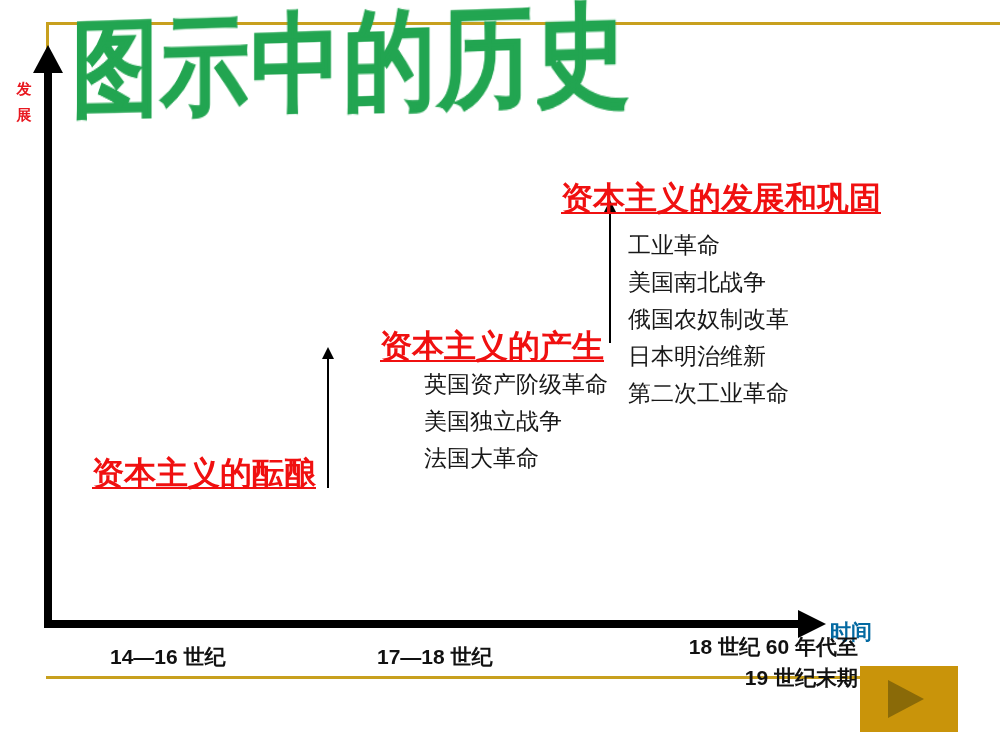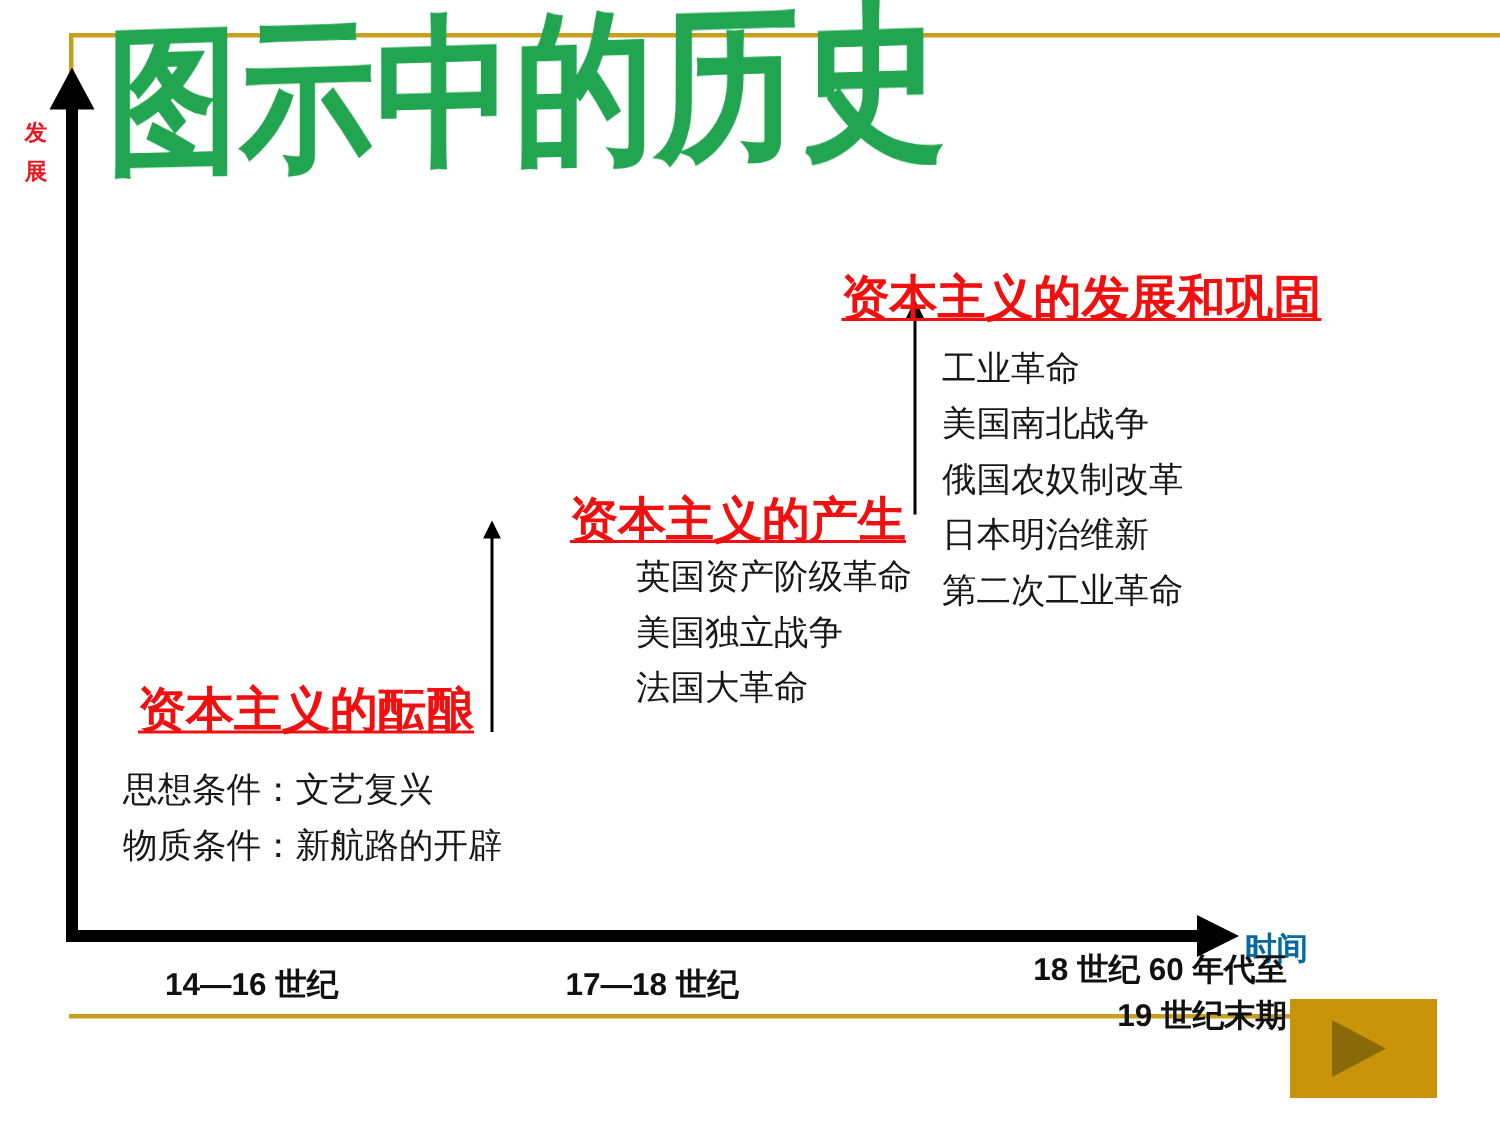--- a/index.html
+++ b/index.html
@@ -216,24 +216,20 @@
 
   <div class="axis-y"></div>
   <div class="axis-y-head"></div>
   <div class="axis-label-y">发展</div>
 
   <div class="axis-x"></div>
   <div class="axis-x-head"></div>
   <div class="axis-label-x">时间</div>
 
   <div id="stage1-heading" class="stage-heading">资本主义的酝酿</div>
-  <div id="stage1-items" class="stage-items">
-    <div>思想条件：文艺复兴</div>
-    <div>物质条件：新航路的开辟</div>
-  </div>
 
   <div id="arrow2-line" class="stage-arrow-line"></div>
   <div id="arrow2-head" class="stage-arrow-head"></div>
   <div id="stage2-heading" class="stage-heading">资本主义的产生</div>
   <div id="stage2-items" class="stage-items">
     <div>英国资产阶级革命</div>
     <div>美国独立战争</div>
     <div>法国大革命</div>
   </div>
 

